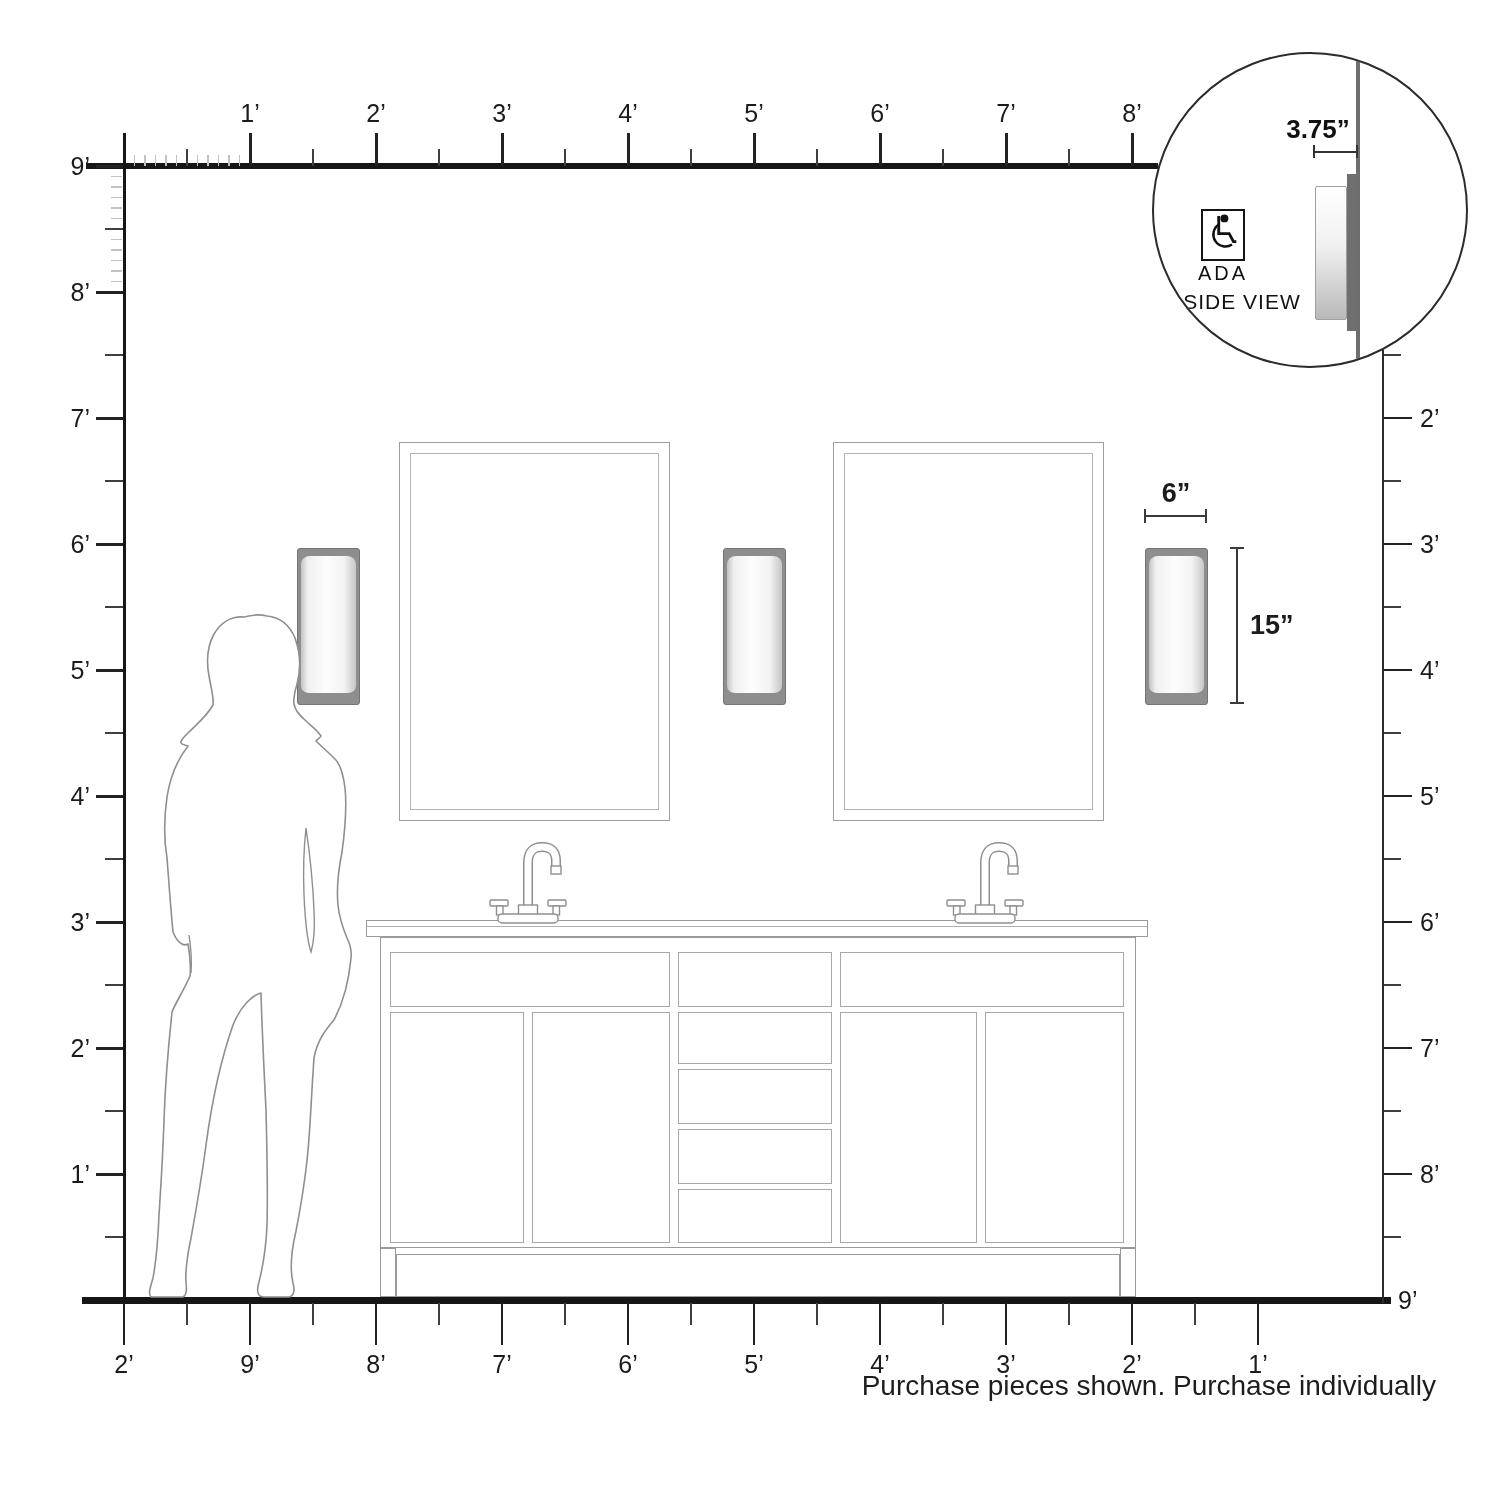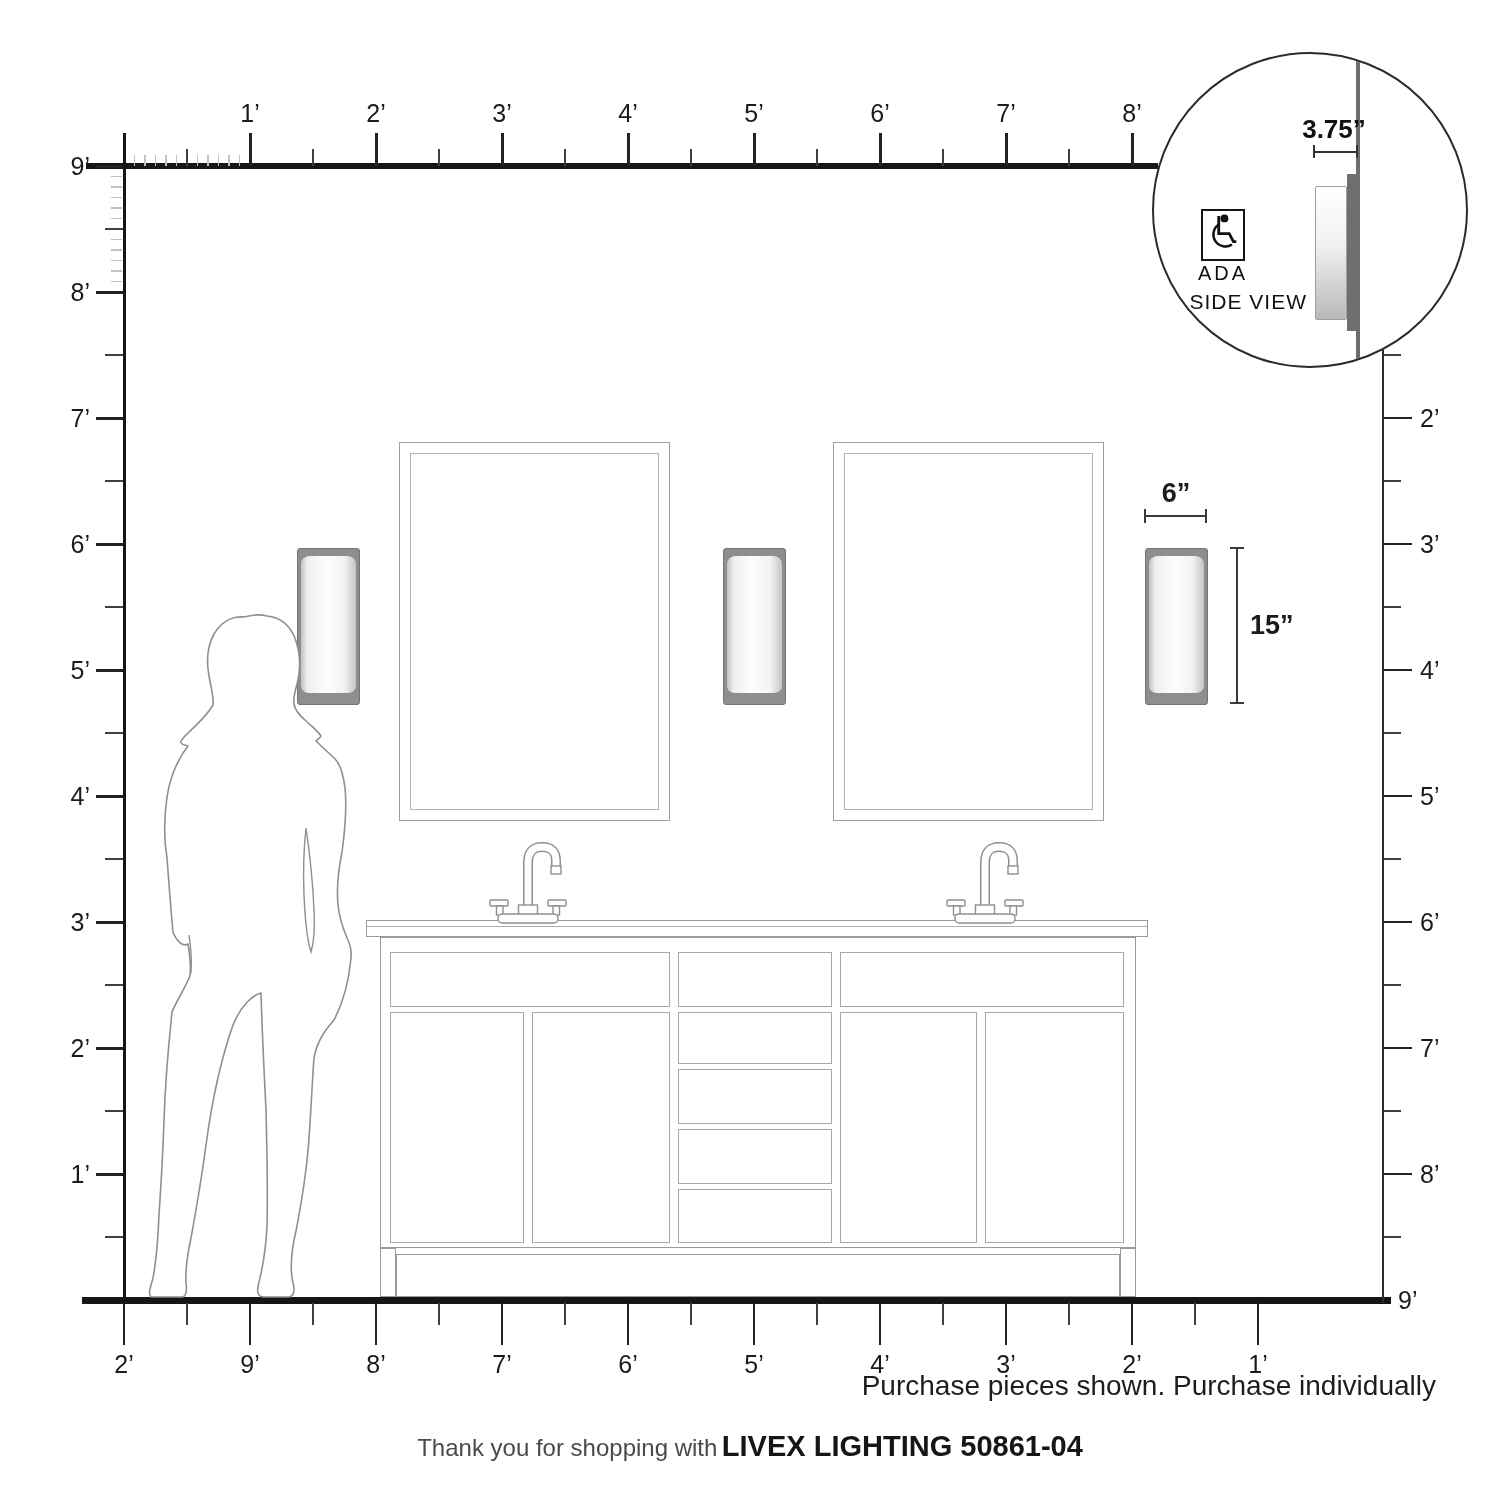--- a/index.html
+++ b/index.html
@@ -283,31 +283,27 @@
   </svg>
 
   <div class="inset">
     <div class="abs" style="left:202px;top:0;width:4px;height:316px;background:#6e6e6e;"></div>
     <div class="abs" style="left:193px;top:120px;width:9px;height:157px;background:#6f6f6f;"></div>
     <div class="abs" style="left:161px;top:132px;width:32px;height:134px;border:1px solid #9f9f9f;border-radius:2px;box-sizing:border-box;
          background:linear-gradient(180deg,#ffffff 0%,#f0f0f0 45%,#b9b9b9 100%);"></div>
     <div class="abs" style="left:159px;top:97px;width:45px;height:2px;background:#333;"></div>
     <div class="abs" style="left:159px;top:91px;width:2px;height:13px;background:#333;"></div>
     <div class="abs" style="left:202px;top:91px;width:2px;height:13px;background:#333;"></div>
-    <div class="inset-text" style="left:125px;top:60px;width:110px;font-size:26px;font-weight:bold;">3.75”</div>
+    <div class="inset-text" style="left:109px;top:60px;width:110px;font-size:26px;font-weight:bold;">3.75”</div>
     <div class="ada-box">
       <svg width="38" height="44" viewBox="0 0 40 46">
         <circle cx="21.5" cy="5.5" r="4.2" fill="#111"></circle>
         <path d="M 15.5,3 V 21.5 H 26.5 L 31,30 H 34" fill="none" stroke="#111" stroke-width="3"></path>
         <path d="M 15.5,12 A 12.5,12.5 0 1 0 29.5,33" fill="none" stroke="#111" stroke-width="2.6"></path>
       </svg>
     </div>
     <div class="inset-text" style="left:39px;top:208px;width:60px;font-size:20px;letter-spacing:3px;">ADA</div>
-    <div class="inset-text" style="left:23px;top:236px;width:130px;font-size:21px;letter-spacing:1px;text-align:right;">SIDE VIEW</div>
+    <div class="inset-text" style="left:23px;top:236px;width:130px;font-size:21px;letter-spacing:1px;">SIDE VIEW</div>
   </div>
 
   <div class="disclaimer z5">Purchase pieces shown. Purchase individually</div>
-  <div class="footer z5">
-    <span class="f1">Thank you for shopping with</span>
-    <span class="f2">LIVEX LIGHTING 50861-04</span>
-  </div>
 
 </div>
 
 </body></html>

